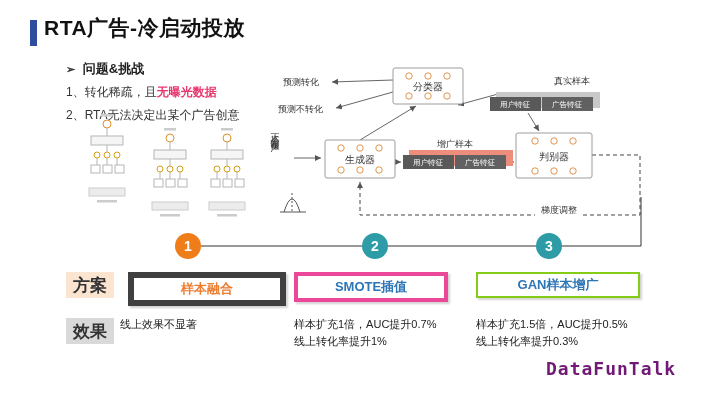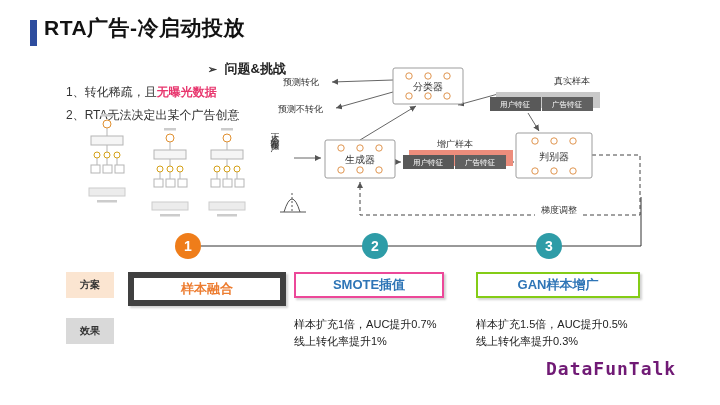--- a/index.html
+++ b/index.html
@@ -3,43 +3,43 @@
 <meta charset="utf-8">
 <style>
   html,body{margin:0;padding:0;}
   body{width:720px;height:405px;font-family:"Liberation Sans",sans-serif;background:#fff;}
   .slide{position:relative;width:720px;height:405px;background:#fff;overflow:hidden;}
 
   .title-bar{position:absolute;left:30px;top:20px;width:7px;height:26px;background:#2e4d9e;}
   .title{position:absolute;left:44px;top:14px;margin:0;font-size:21px;font-weight:bold;color:#121212;letter-spacing:0.5px;}
 
   .challenges{position:absolute;left:66px;top:60px;width:220px;color:#222;}
-  .ch-head{font-size:13px;font-weight:bold;text-align:right;}
+  .ch-head{font-size:13px;font-weight:bold;}
   .ch-head .marker{margin-right:4px;font-size:11px;color:#333;}
   .ch-line{font-size:12px;margin-top:6px;color:#333;}
   .hl{color:#e8366e;font-weight:bold;}
 
   .sketch{position:absolute;left:75px;top:110px;}
   .gan{position:absolute;left:258px;top:52px;}
   .connectors{position:absolute;left:0;top:0;pointer-events:none;}
 
   .noise-label{position:absolute;left:268px;top:126px;height:80px;writing-mode:vertical-rl;text-orientation:upright;font-size:9px;letter-spacing:2px;color:#333;}
 
   .step-circle{position:absolute;width:26px;height:26px;border-radius:50%;color:#fff;font-size:14px;font-weight:bold;text-align:center;line-height:26px;}
   .step-1{left:175px;top:233px;background:#ef7d1a;}
   .step-2{left:362px;top:233px;background:#2e9ca7;}
   .step-3{left:536px;top:233px;background:#2e9ca7;}
 
-  .row-label{position:absolute;width:48px;height:26px;display:flex;align-items:center;justify-content:center;font-size:10px;font-weight:600;color:#333;}
+  .row-label{position:absolute;width:48px;height:26px;display:flex;align-items:center;justify-content:center;font-size:17px;font-weight:600;color:#333;}
   .plan-label{left:66px;top:272px;background:#fbe5d1;}
   .effect-label{left:66px;top:318px;background:#d9d9d9;}
 
   .plan-box{position:absolute;top:272px;height:22px;background:#fff;display:flex;align-items:center;justify-content:center;font-size:13px;font-weight:bold;box-shadow:2px 2px 2px rgba(0,0,0,0.18);}
   .plan-1{left:128px;width:146px;border:6px solid #404040;color:#ed7d31;}
-  .plan-2{left:294px;width:146px;border:2px solid #ec4899;color:#2e75b6;}
+  .plan-2{left:294px;width:146px;border:4px solid #ec4899;color:#2e75b6;}
   .plan-3{left:476px;width:160px;border:2px solid #84cc16;color:#2e75b6;}
 
   .effect-block{position:absolute;top:316px;font-size:11px;line-height:17px;color:#222;}
   .effect-1{left:120px;width:172px;}
   .effect-2{left:294px;width:172px;}
   .effect-3{left:476px;width:186px;}
 
   .brand{position:absolute;left:546px;top:358px;font-family:"DejaVu Sans Mono",monospace;font-size:18px;font-weight:bold;color:#701a75;letter-spacing:1px;}
 
   svg text{font-family:"Liberation Sans",sans-serif;}
@@ -231,20 +231,21 @@
   <div class="step-circle step-2">2</div>
   <div class="step-circle step-3">3</div>
 
   <div class="row-label plan-label">方案</div>
   <div class="plan-box plan-1">样本融合</div>
   <div class="plan-box plan-2">SMOTE插值</div>
   <div class="plan-box plan-3">GAN样本增广</div>
 
   <div class="row-label effect-label">效果</div>
   <div class="effect-block effect-1">
+    <div>线上效果不显著</div>
   </div>
   <div class="effect-block effect-2">
     <div>样本扩充1倍，AUC提升0.7%</div>
     <div>线上转化率提升1%</div>
   </div>
   <div class="effect-block effect-3">
     <div>样本扩充1.5倍，AUC提升0.5%</div>
     <div>线上转化率提升0.3%</div>
   </div>
 

